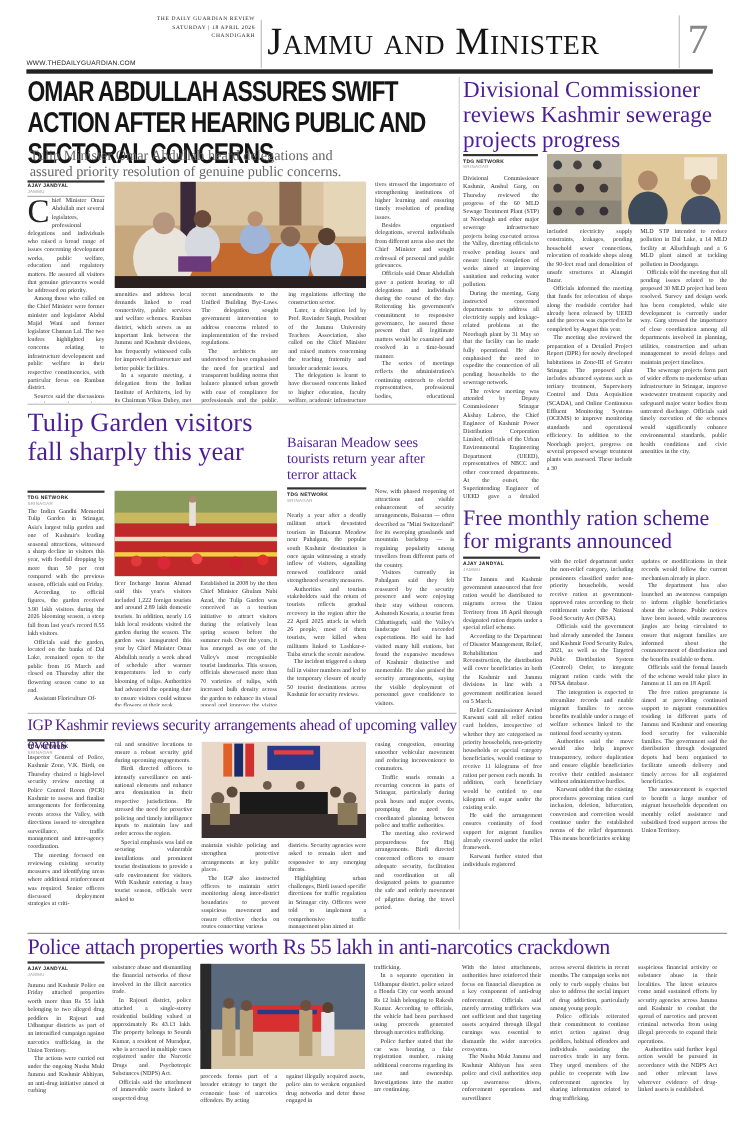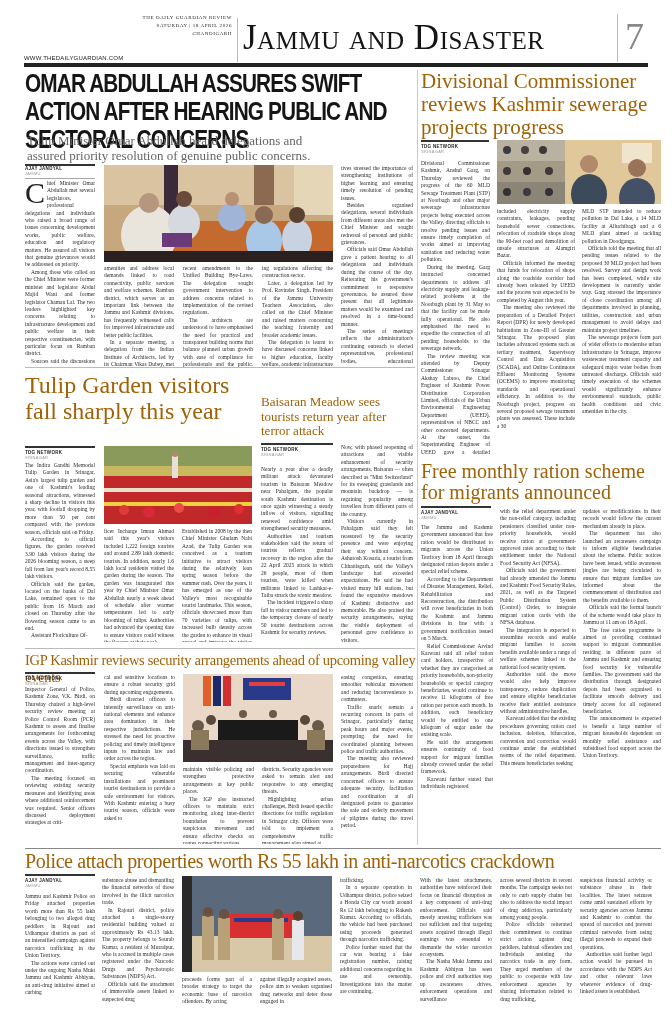--- a/index.html
+++ b/index.html
@@ -25,35 +25,35 @@
   .dateline { font-family: "Liberation Sans", sans-serif; font-size: 4px; letter-spacing: .3px; color: #999; }
   .byrule { height: 1.5px; background: #333; }
   .byrule-thin { height: 1px; background: #aaa; }
 
   .col { font-family: "Liberation Serif", serif; font-size: 5.5px; line-height: 7.4px; color: #2a2a2a; text-align: justify; hyphens: auto; overflow: hidden; }
   .col p { text-indent: 6px; }
   .col p.first { text-indent: 0; }
   .dropcap { float: left; font-family: "Liberation Serif", serif; font-size: 30px; line-height: 24px; margin: 1px 2px 0 0; color: #222; }
 
   .photo { overflow: hidden; }
-  .h-side { font-family: "Liberation Serif", serif; color: #a16207; }
+  .h-side { font-family: "Liberation Serif", serif; color: #4c1d95; }
   .vrule { width: 1px; background: #ccc; }
   .hrule { height: 1px; background: #bbb; }
 </style>
 </head>
 <body>
 
 <div class="abs mast-url">WWW.THEDAILYGUARDIAN.COM</div>
 <div class="abs mast-meta">
   <div>THE DAILY GUARDIAN REVIEW</div>
   <div>SATURDAY | 18 APRIL 2026</div>
   <div>CHANDIGARH</div>
 </div>
 <div class="abs mast-div1"></div>
-<div class="abs mast-title">Jammu and Disaster</div>
+<div class="abs mast-title">Jammu and Minister</div>
 <div class="abs mast-div2"></div>
 <div class="abs mast-page">7</div>
 <div class="abs mast-rule"></div>
 
 <div class="abs h-main">OMAR ABDULLAH ASSURES SWIFT ACTION AFTER HEARING PUBLIC AND SECTORAL CONCERNS</div>
 <div class="abs deck">Tulip Minister Omar Abdullah heard delegations and assured priority resolution of genuine public concerns.</div>
 <div class="abs deck-rule"></div>
 
 <div class="abs" style="left:25px;top:166px;width:70px;">
   <div class="byline">AJAY JANDYAL</div>

